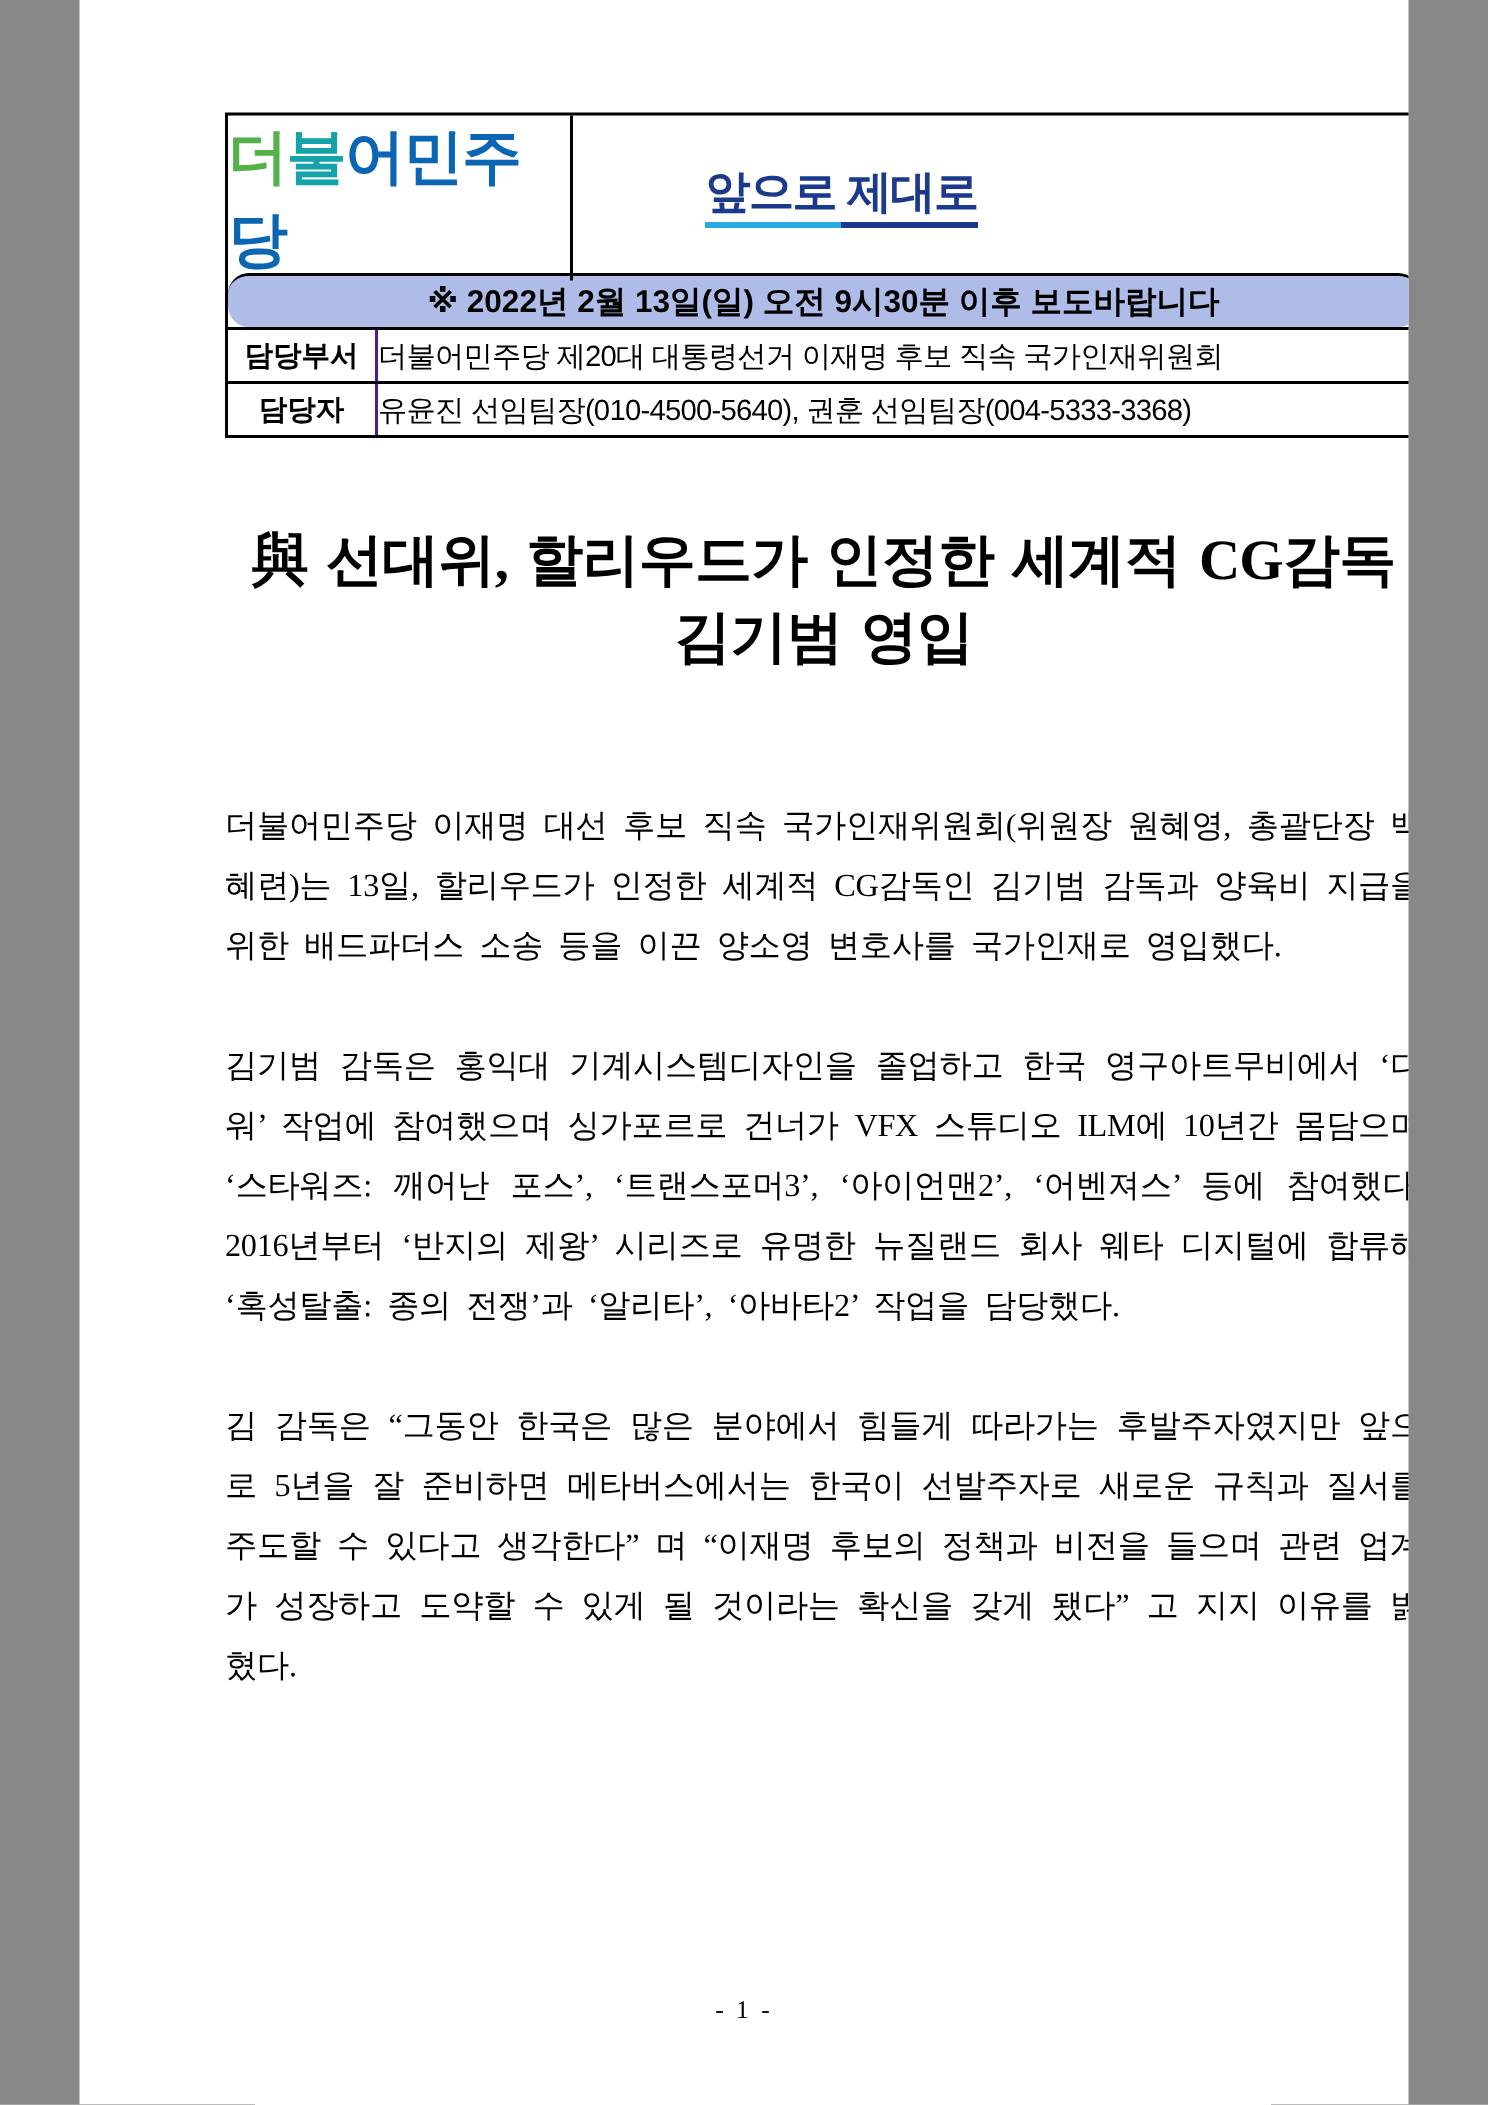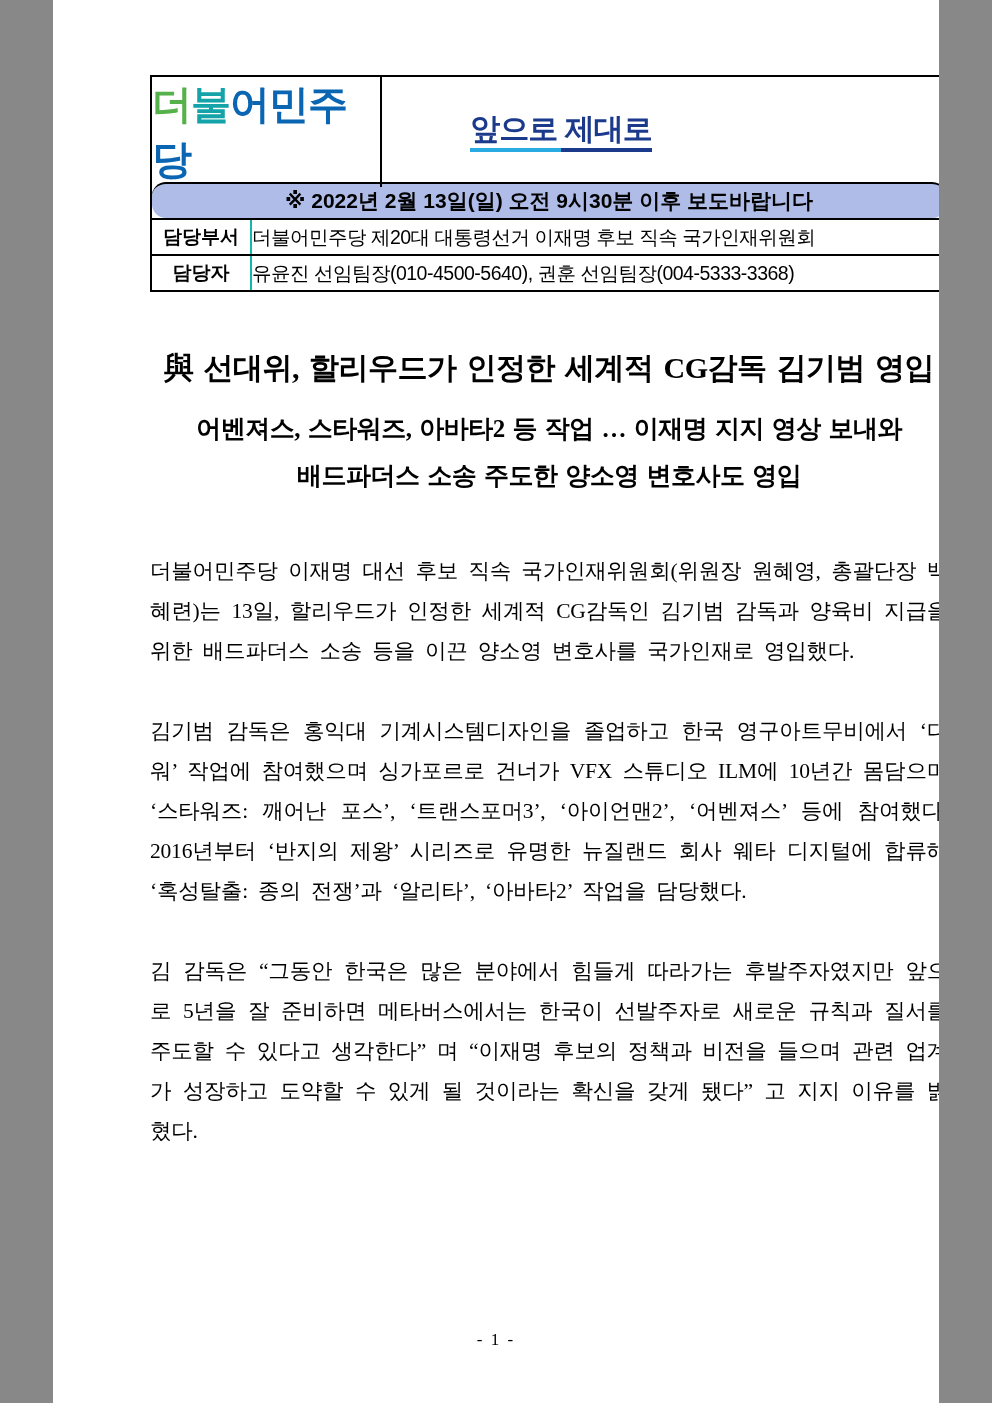--- a/index.html
+++ b/index.html
@@ -58,50 +58,50 @@
     height: 36px;
     display: flex; align-items: center; justify-content: center; border-radius: 14px;
   }
   .banner-text {
     font-family: "Liberation Sans", "DejaVu Sans", sans-serif;
     font-weight: 700; font-size: 21px; color: #000;
   }
 
   .info-row { display: grid; grid-template-columns: 100px 1fr; border-top: 2px solid #000; height: 36px; }
   .info-label {
-    border-right: 2px solid #14b8a6;
+    border-right: 2px solid #4c1d95;
     display: flex; align-items: center; justify-content: center;
     font-family: "Liberation Sans", "DejaVu Sans", sans-serif;
     font-weight: 700; font-size: 19px;
   }
   .info-value {
     display: flex; align-items: center;
     font-family: "Liberation Sans", "DejaVu Sans", sans-serif;
     font-weight: 400; font-size: 19.5px; letter-spacing: -0.5px;
   }
 
   
   .headline {
     margin-top: 56px;
     text-align: center;
-    font-weight: 700; font-size: 30px;
+    font-weight: 700; font-size: 38px;
     letter-spacing: -0.5px;
     word-spacing: 3px;
   }
   .subtitle {
     margin-top: 16px;
     text-align: center;
     font-weight: 700; font-size: 25px;
     line-height: 47px;
     letter-spacing: -0.5px;
     word-spacing: 2px;
   }
 
   
-  .body-block { margin-top: 52px; }
+  .body-block { margin-top: 80px; }
   .body-block p {
     font-size: 21.5px;
     line-height: 40px;
     text-align: justify;
     word-spacing: 5px;
     letter-spacing: -0.2px;
     margin-bottom: 40px;
   }
   .body-block p:last-child { margin-bottom: 0; }
 
@@ -144,24 +144,20 @@
         <div class="info-label">담당부서</div>
         <div class="info-value">더불어민주당 제20대 대통령선거 이재명 후보 직속 국가인재위원회</div>
       </div>
       <div class="info-row">
         <div class="info-label">담당자</div>
         <div class="info-value">유윤진 선임팀장(010-4500-5640), 권훈 선임팀장(004-5333-3368)</div>
       </div>
     </div>
 
     <div class="headline">與 선대위, 할리우드가 인정한 세계적 CG감독 김기범 영입</div>
-    <div class="subtitle">
-      <div>어벤져스, 스타워즈, 아바타2 등 작업 … 이재명 지지 영상 보내와</div>
-      <div>배드파더스 소송 주도한 양소영 변호사도 영입</div>
-    </div>
 
     <div class="body-block">
       <p>더불어민주당 이재명 대선 후보 직속 국가인재위원회(위원장 원혜영, 총괄단장 백혜련)는 13일, 할리우드가 인정한 세계적 CG감독인 김기범 감독과 양육비 지급을 위한 배드파더스 소송 등을 이끈 양소영 변호사를 국가인재로 영입했다.</p>
       <p>김기범 감독은 홍익대 기계시스템디자인을 졸업하고 한국 영구아트무비에서 ‘디 워’ 작업에 참여했으며 싱가포르로 건너가 VFX 스튜디오 ILM에 10년간 몸담으며 ‘스타워즈: 깨어난 포스’, ‘트랜스포머3’, ‘아이언맨2’, ‘어벤져스’ 등에 참여했다. 2016년부터 ‘반지의 제왕’ 시리즈로 유명한 뉴질랜드 회사 웨타 디지털에 합류해 ‘혹성탈출: 종의 전쟁’과 ‘알리타’, ‘아바타2’ 작업을 담당했다.</p>
       <p>김 감독은 “그동안 한국은 많은 분야에서 힘들게 따라가는 후발주자였지만 앞으로 5년을 잘 준비하면 메타버스에서는 한국이 선발주자로 새로운 규칙과 질서를 주도할 수 있다고 생각한다” 며 “이재명 후보의 정책과 비전을 들으며 관련 업계가 성장하고 도약할 수 있게 될 것이라는 확신을 갖게 됐다” 고 지지 이유를 밝혔다.</p>
     </div>
   </div>
 
   <div class="page-number">- 1 -</div>
 </div>

